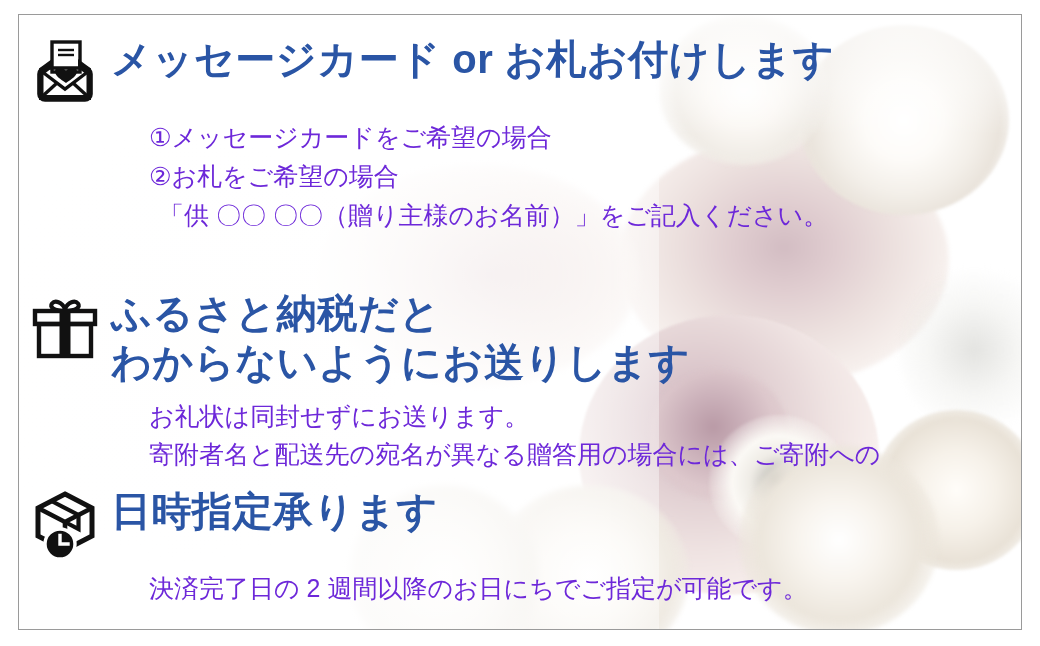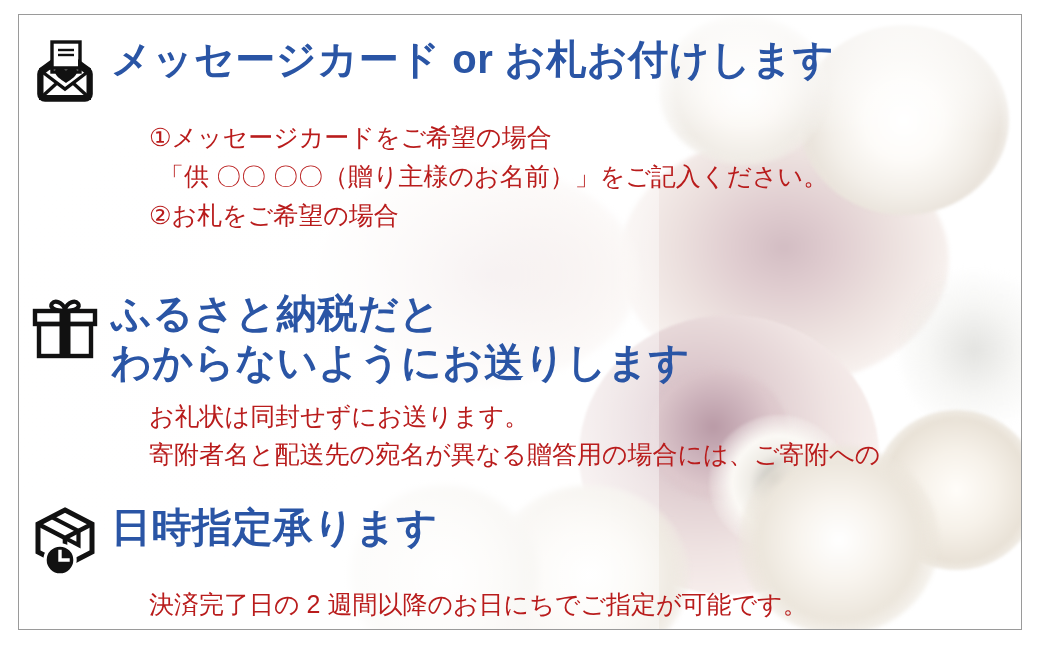--- a/index.html
+++ b/index.html
@@ -150,21 +150,21 @@
     position: absolute;
     inset: 0;
   }
   .section {
     position: absolute;
     left: 0;
     width: 1004px;
   }
   #section-message  { top: 18px; }
   #section-furusato { top: 272px; }
-  #section-datetime { top: 486px; }
+  #section-datetime { top: 470px; }
 
   .section-head {
     display: flex;
     align-items: flex-start;
   }
   .icon-slot {
     width: 92px;
     min-width: 92px;
     display: flex;
     justify-content: center;
@@ -183,21 +183,21 @@
     padding-top: 2px;
   }
   #heading-message  { font-size: 40px; }
   #heading-furusato { font-size: 40px; }
   #heading-datetime { font-size: 40px; }
 
   .body-block {
     margin: 0;
     padding-left: 130px;
     padding-right: 20px;
-    color: #b91c1c;
+    color: #6d28d9;
     font-size: 25px;
     line-height: 1.55;
   }
   #body-message { padding-top: 9px; }
   .body-line {
     margin: 0;
     white-space: pre;
   }
   .body-line.indent-1 { padding-left: 24px; }
   .body-line.indent-2 { padding-left: 10px; }
@@ -245,22 +245,22 @@
               <rect x="10" y="31" width="52" height="32" rx="6" fill="none" stroke="#111111" stroke-width="3.6"></rect>
               <path d="M11.5 33.5 L36 52 L60.5 33.5" fill="none" stroke="#111111" stroke-width="3.4"></path>
               <path d="M11.5 61 L28 46" fill="none" stroke="#111111" stroke-width="3.4"></path>
               <path d="M60.5 61 L44 46" fill="none" stroke="#111111" stroke-width="3.4"></path>
             </svg>
           </div>
           <h2 class="heading" id="heading-message">メッセージカード or お札お付けします</h2>
         </div>
         <div class="body-block" id="body-message">
           <p class="body-line">①メッセージカードをご希望の場合</p>
+          <p class="body-line">②お札をご希望の場合</p>
           <p class="body-line indent-2">「供 〇〇 〇〇（贈り主様のお名前）」をご記入ください。</p>
-          <p class="body-line">②お札をご希望の場合</p>
         </div>
       </div>
 
       <div class="section" id="section-furusato">
         <div class="section-head">
           <div class="icon-slot">
             <svg width="72" height="72" viewBox="0 0 72 72" aria-hidden="true">
 
               <path d="M36 18c-3-7-10-9-13-5.5-2.8 3.2 1.5 7.4 13 7.4z" fill="none" stroke="#111111" stroke-width="4.2" stroke-linejoin="round"></path>
               <path d="M36 18c3-7 10-9 13-5.5 2.8 3.2-1.5 7.4-13 7.4z" fill="none" stroke="#111111" stroke-width="4.2" stroke-linejoin="round"></path>

